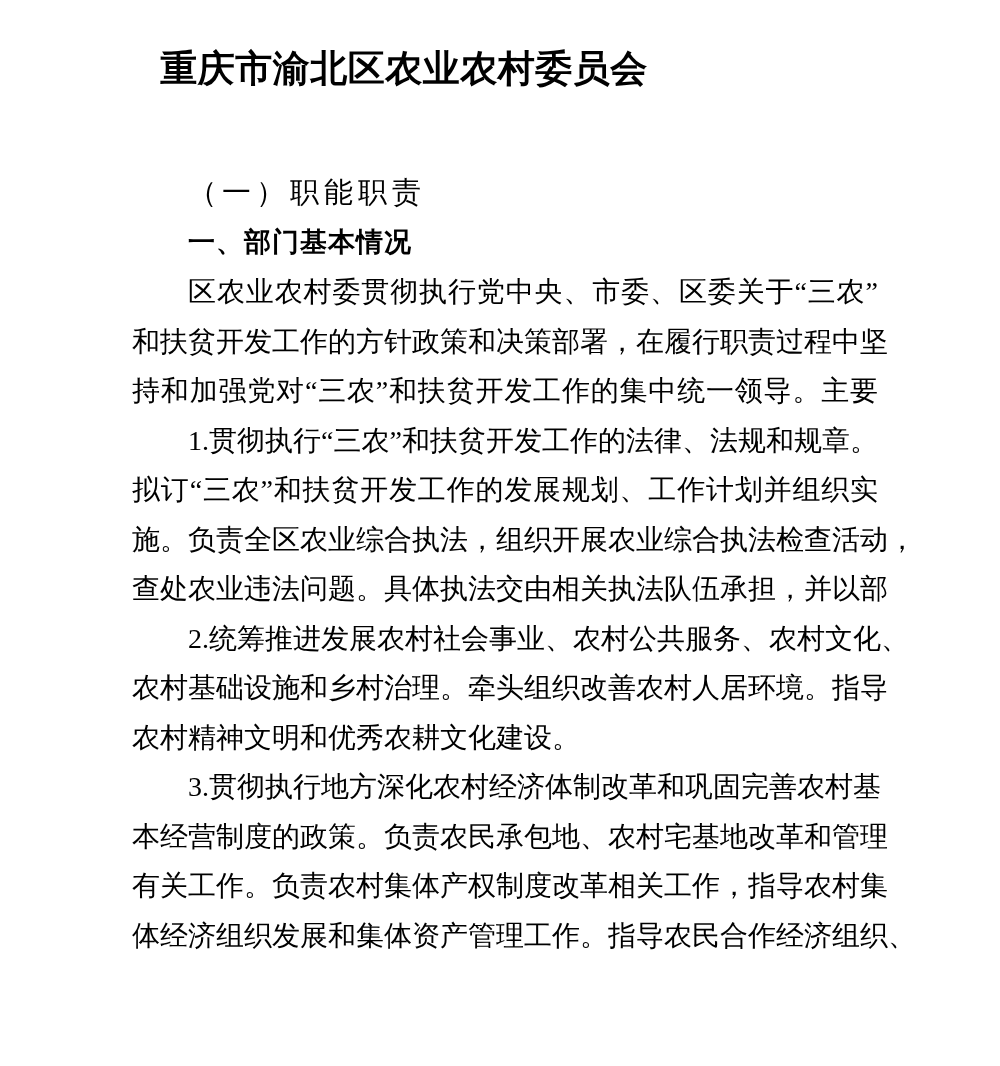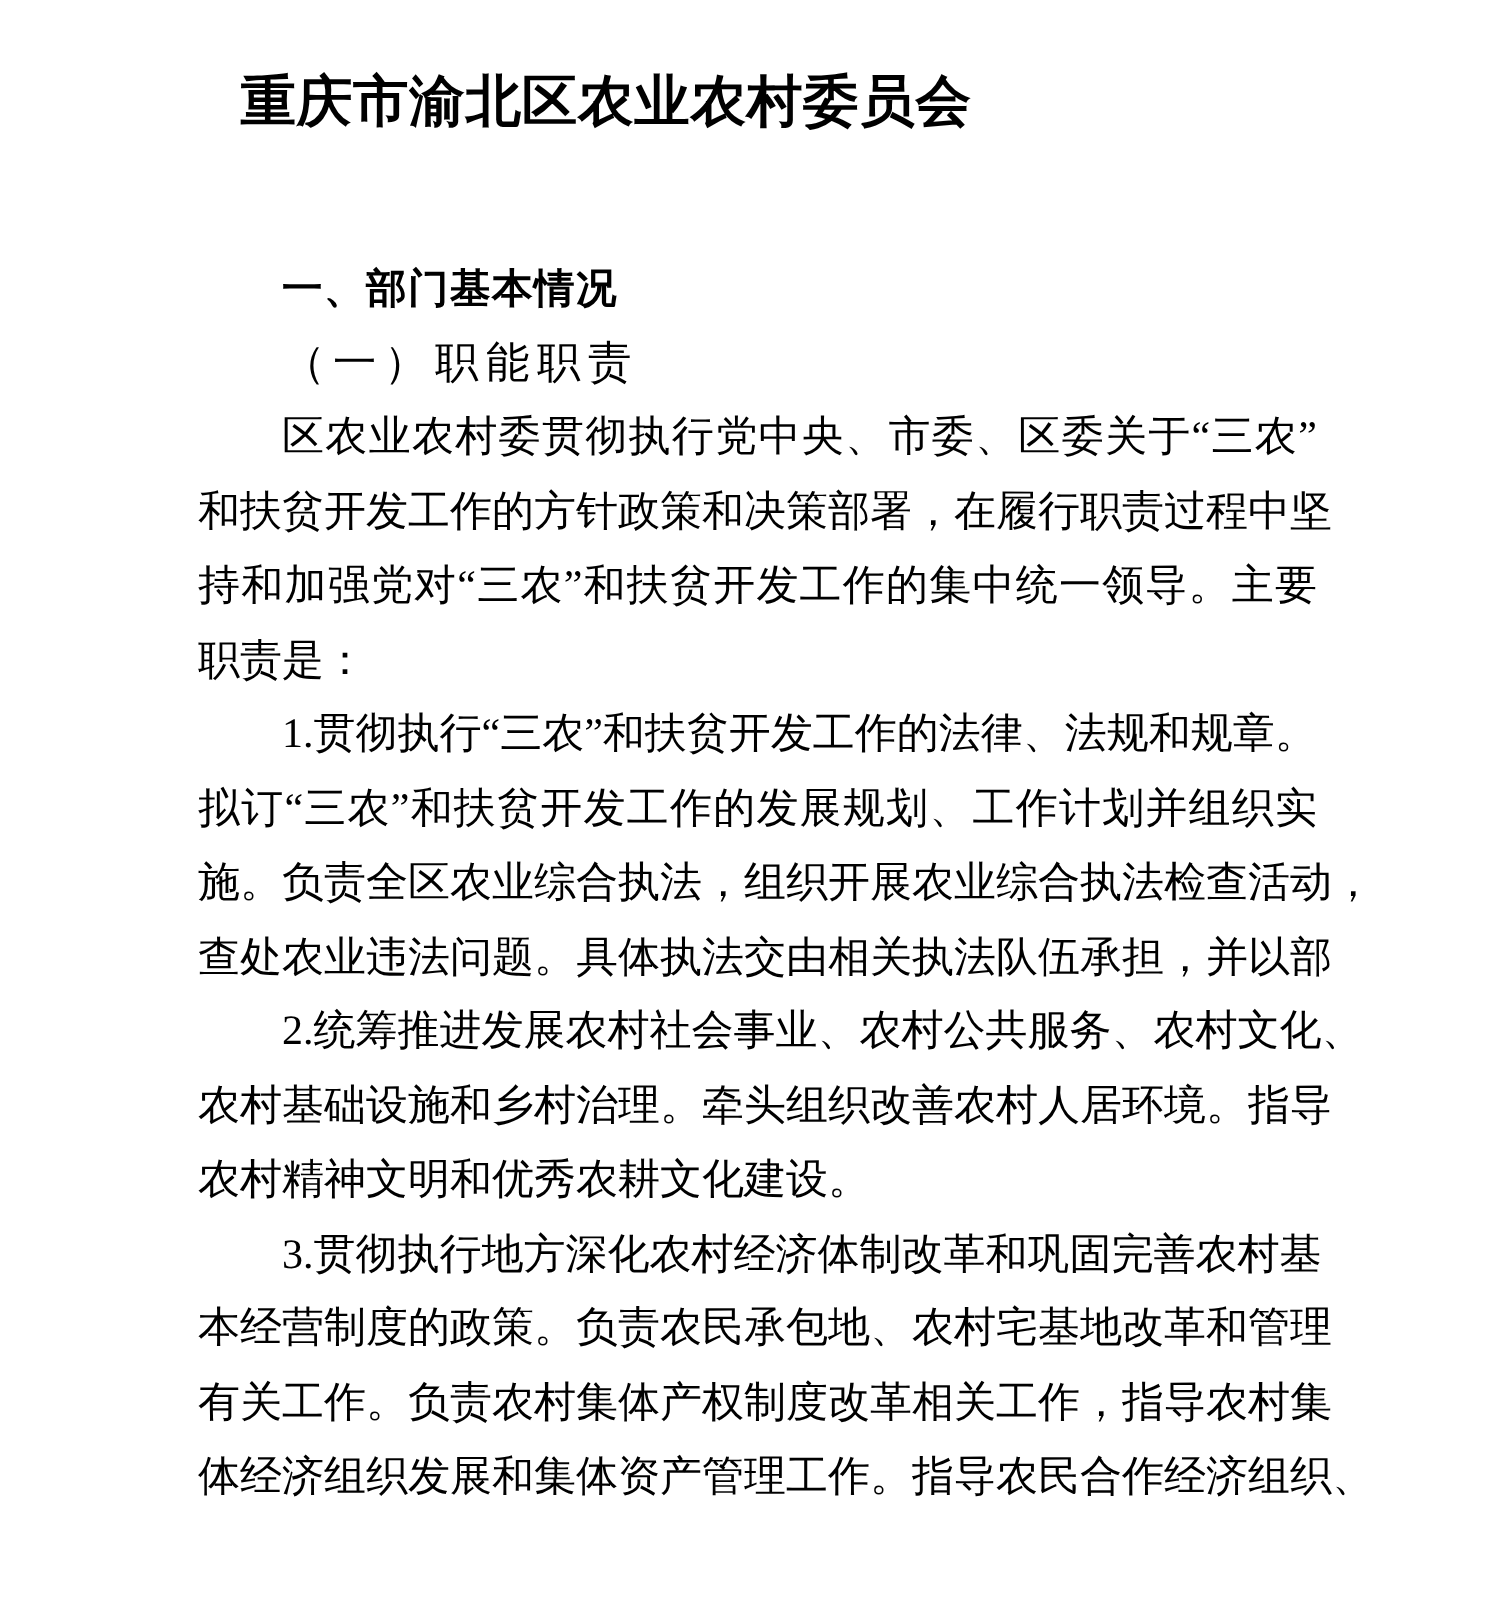--- a/index.html
+++ b/index.html
@@ -81,23 +81,23 @@
 <body>
 
 <div class="page">
 
   <div class="doc-title">
     <div class="title-line">重庆市渝北区农业农村委员会</div>
   </div>
 
   <div class="doc-body">
 
+    <div class="gridline subsection-heading">（一）职能职责</div>
+
     <div class="gridline section-heading">一、部门基本情况</div>
-
-    <div class="gridline subsection-heading">（一）职能职责</div>
 
     <div>
       <div class="gridline body-line indent fill">
           <span>区</span>
           <span>农</span>
           <span>业</span>
           <span>农</span>
           <span>村</span>
           <span>委</span>
           <span>贯</span>
@@ -171,21 +171,20 @@
           <span>集</span>
           <span>中</span>
           <span>统</span>
           <span>一</span>
           <span>领</span>
           <span>导</span>
           <span>。</span>
           <span>主</span>
           <span>要</span>
         </div>
-      <div class="gridline body-line">职责是：</div>
     </div>
 
     <div>
       <div class="gridline body-line indent fill">
           <span>1</span>
           <span>.</span>
           <span>贯</span>
           <span>彻</span>
           <span>执</span>
           <span>行</span>

